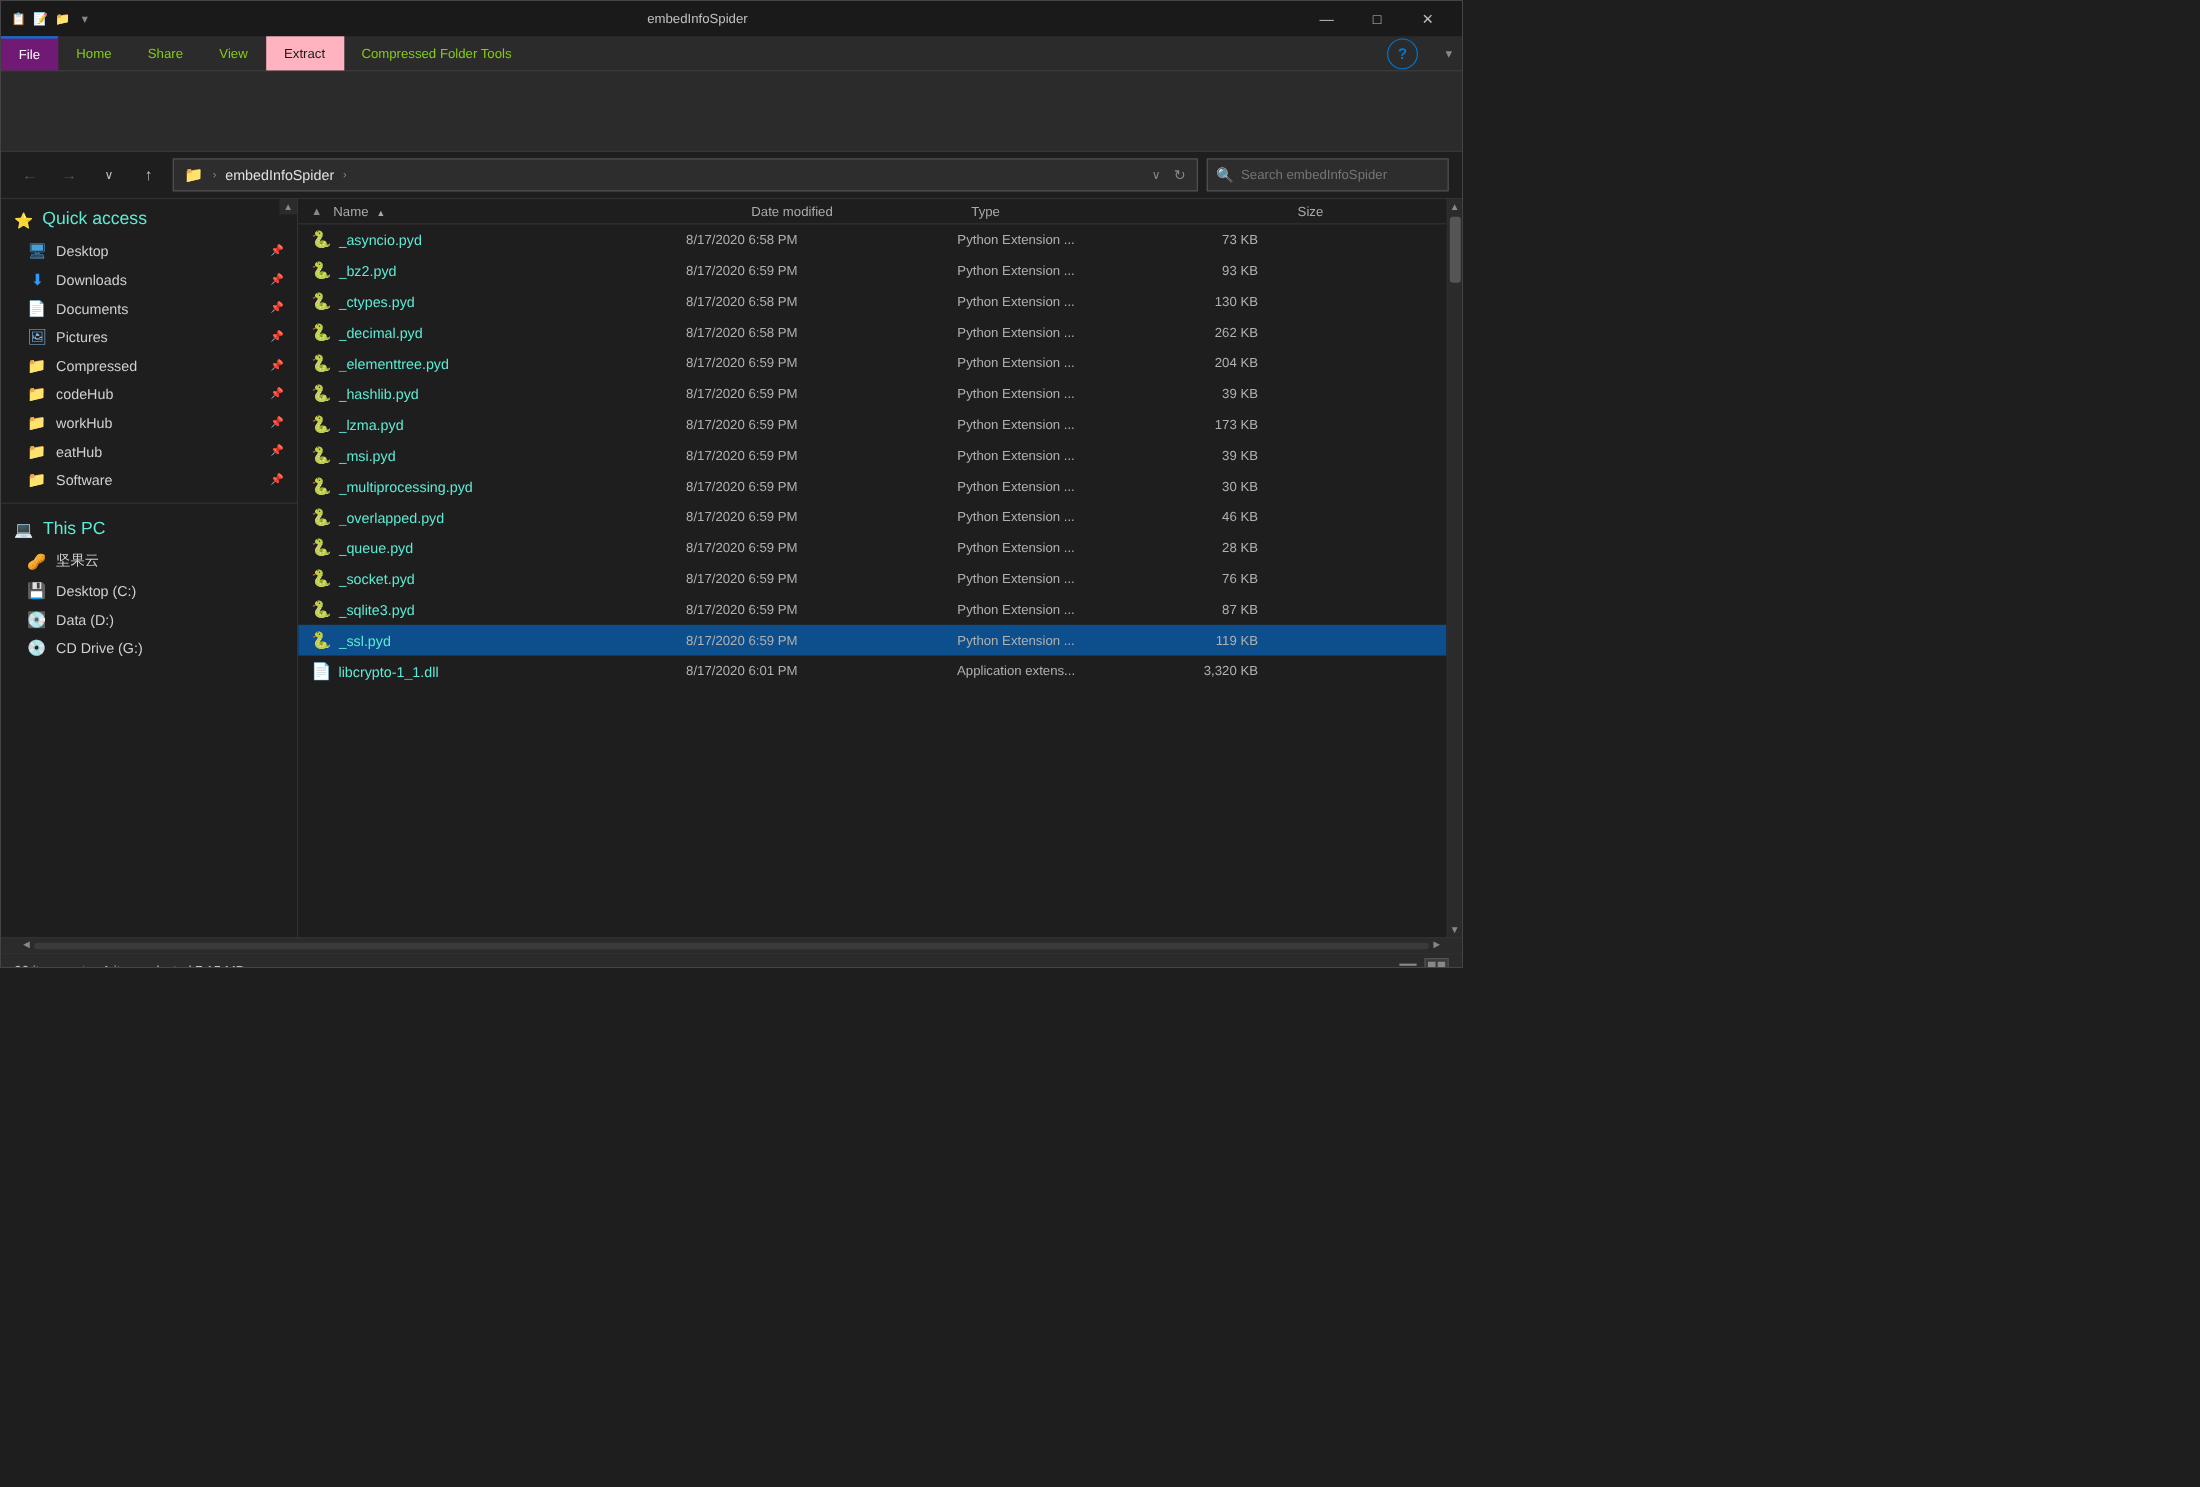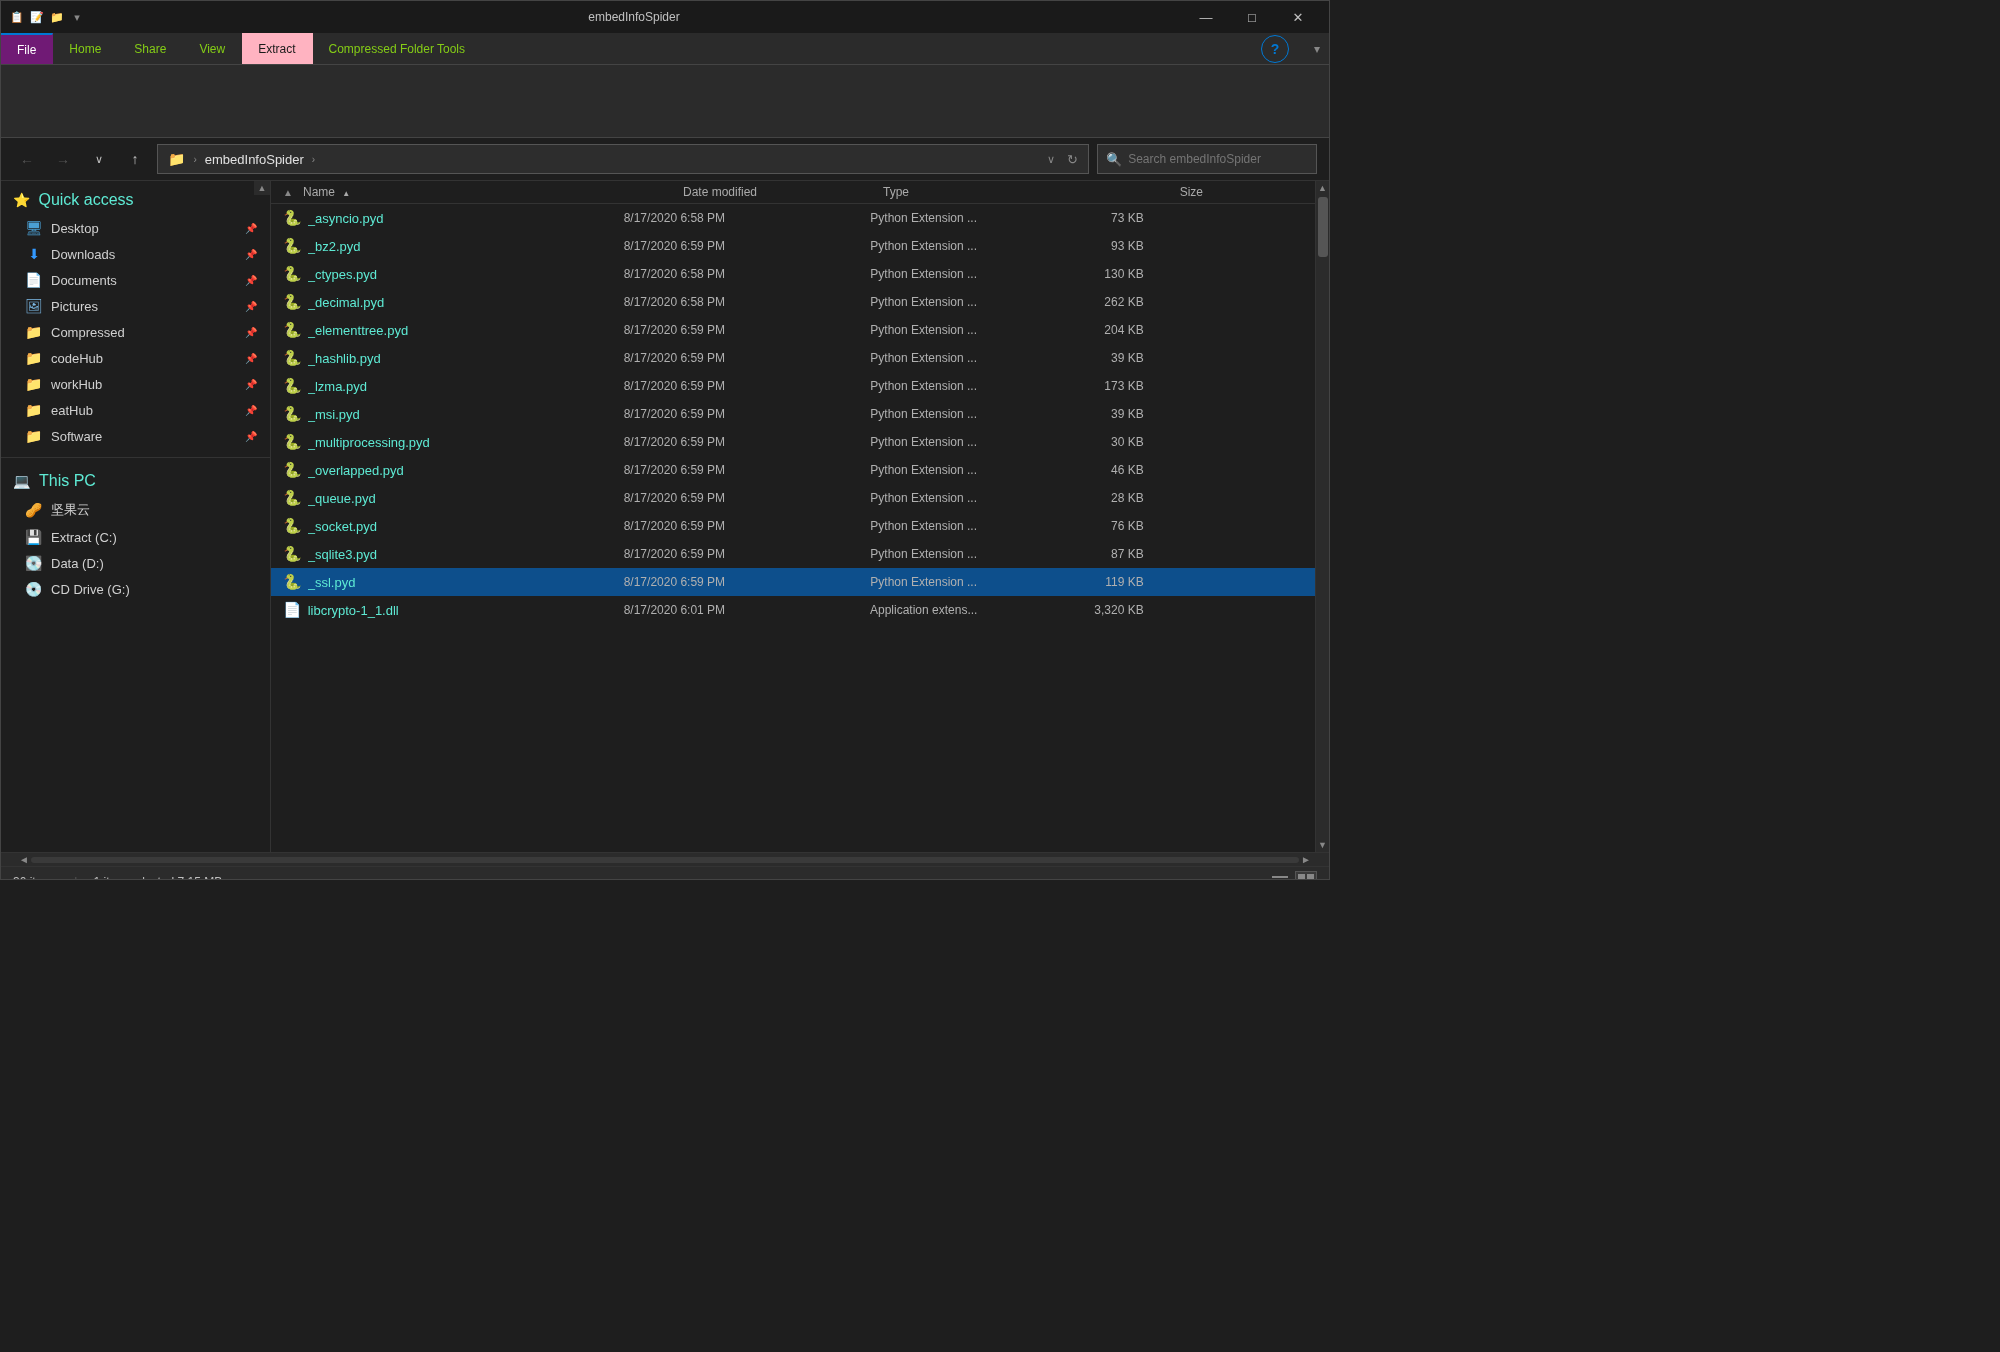--- a/index.html
+++ b/index.html
@@ -512,21 +512,21 @@
       <div class="sidebar-header">
         <span class="sidebar-item-icon icon-thispc">💻</span>
         <span class="sidebar-header-text">This PC</span>
       </div>
       <div class="sidebar-item">
         <span class="sidebar-item-icon icon-jianguoyun">🥜</span>
         <span class="sidebar-item-text">坚果云</span>
       </div>
       <div class="sidebar-item">
         <span class="sidebar-item-icon icon-windows">💾</span>
-        <span class="sidebar-item-text">Extract (C:)</span>
+        <span class="sidebar-item-text">Desktop (C:)</span>
       </div>
       <div class="sidebar-item">
         <span class="sidebar-item-icon icon-data">💽</span>
         <span class="sidebar-item-text">Data (D:)</span>
       </div>
       <div class="sidebar-item">
         <span class="sidebar-item-icon icon-cd">💿</span>
         <span class="sidebar-item-text">CD Drive (G:)</span>
       </div>
     </div>

